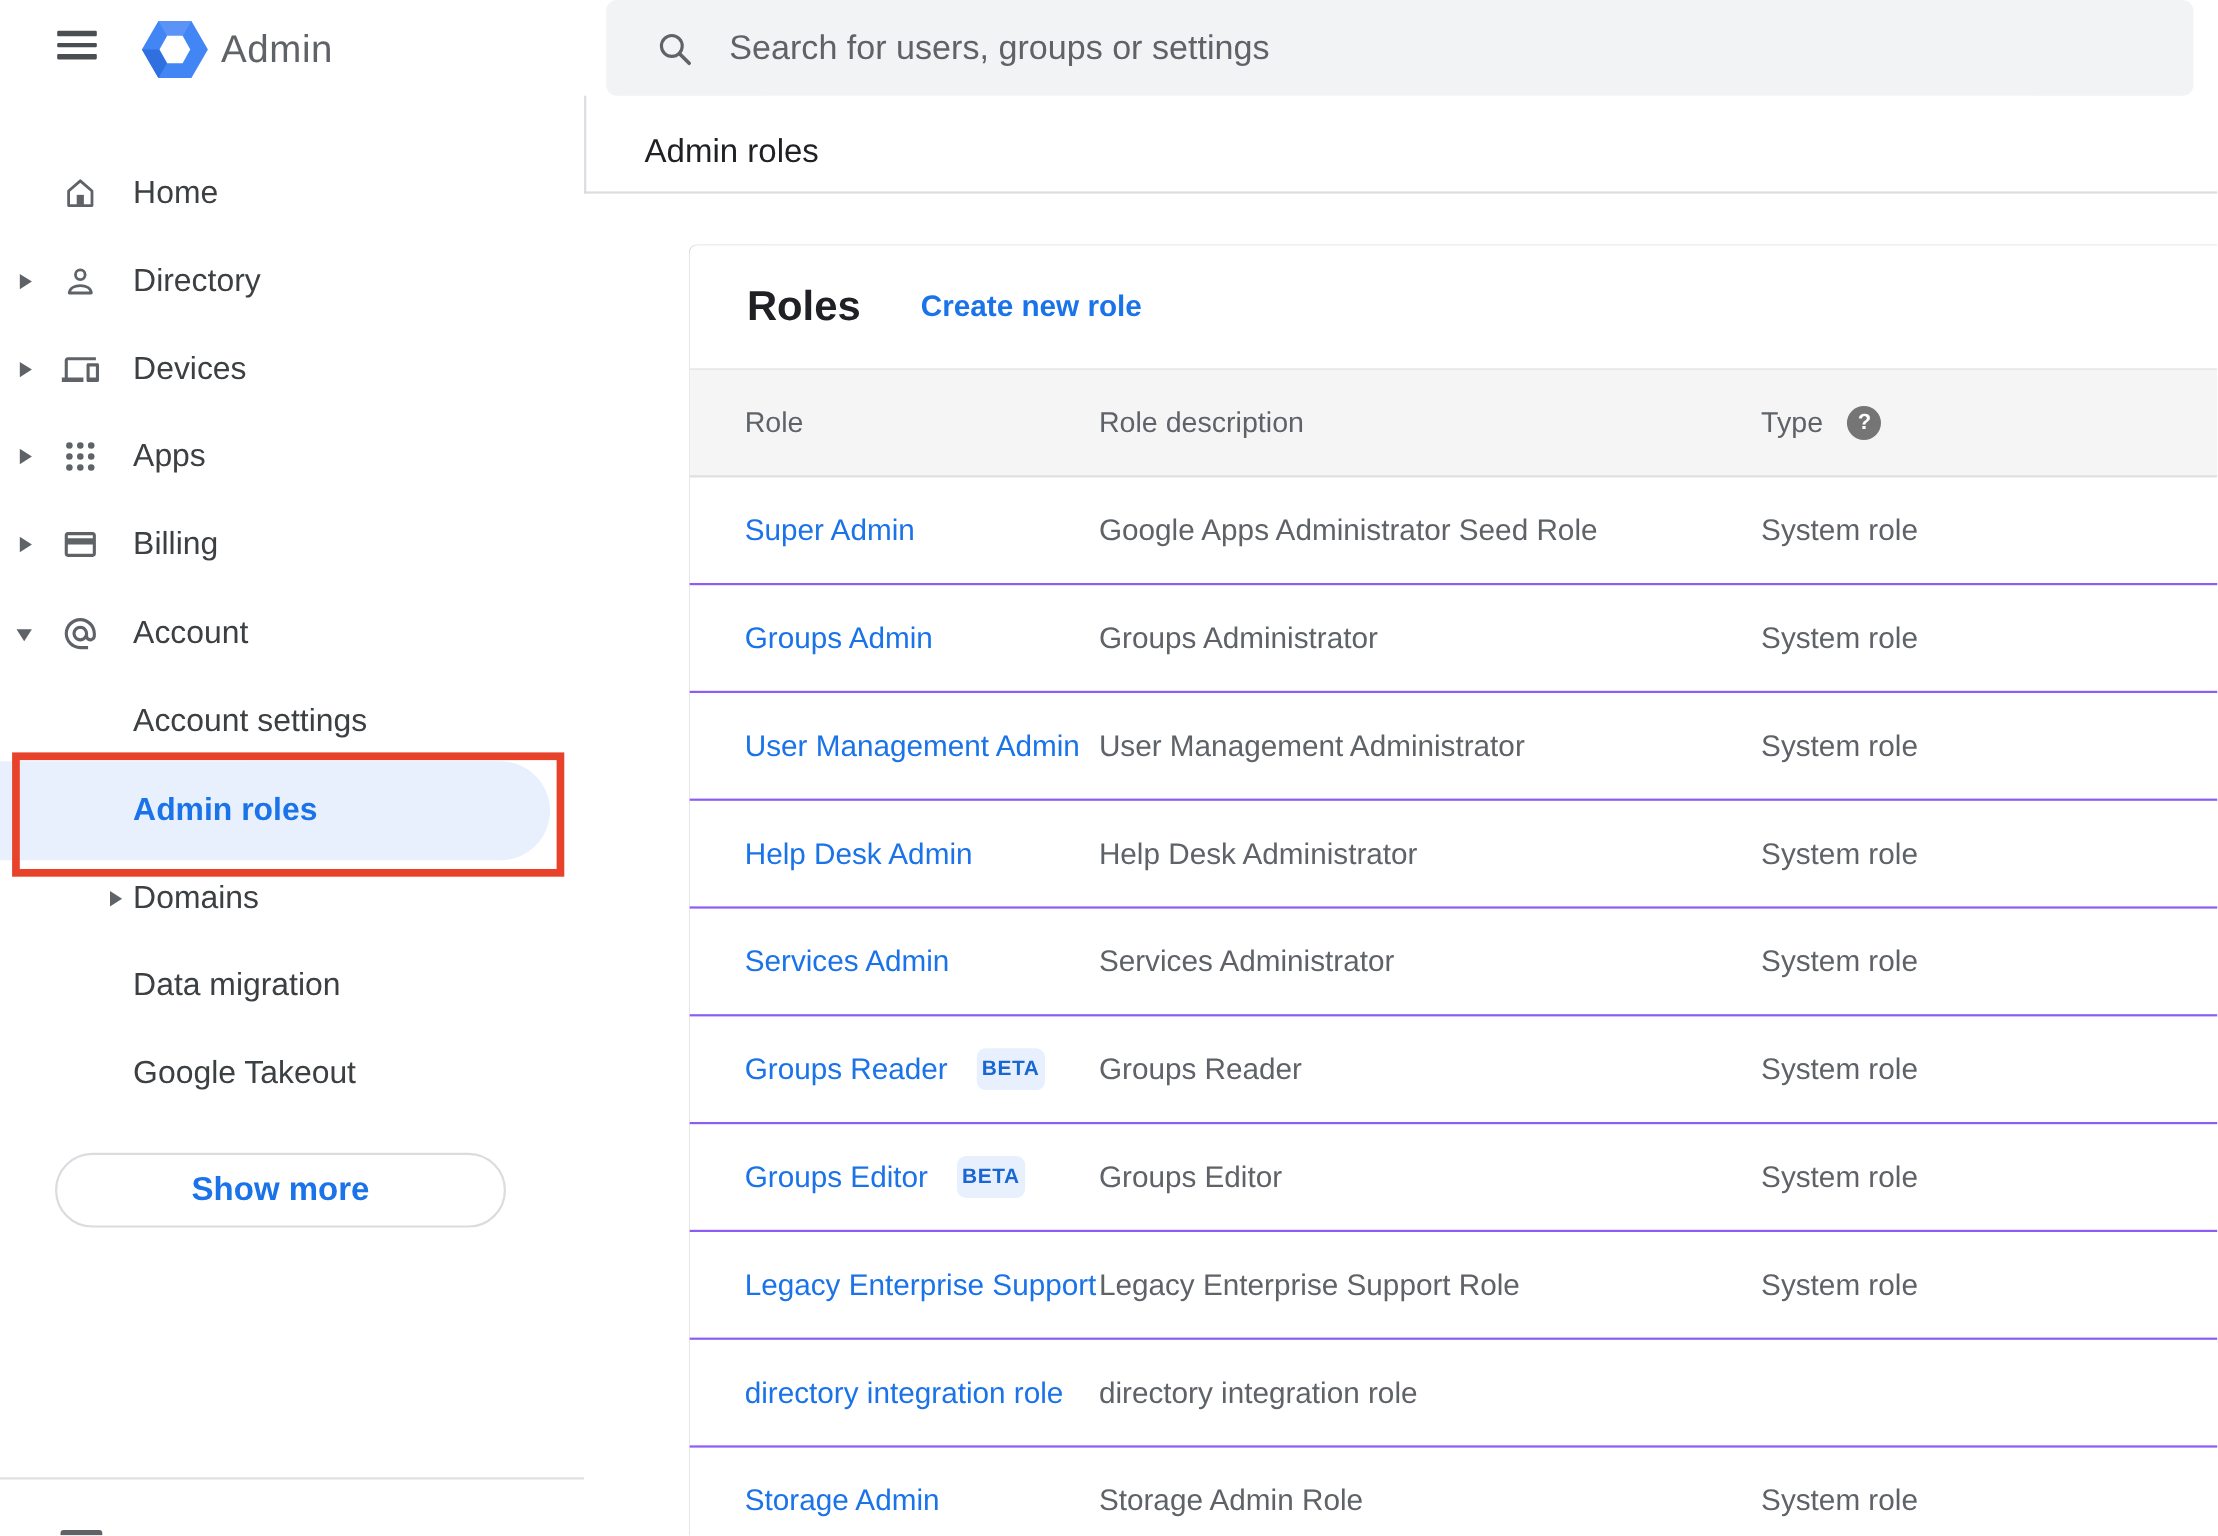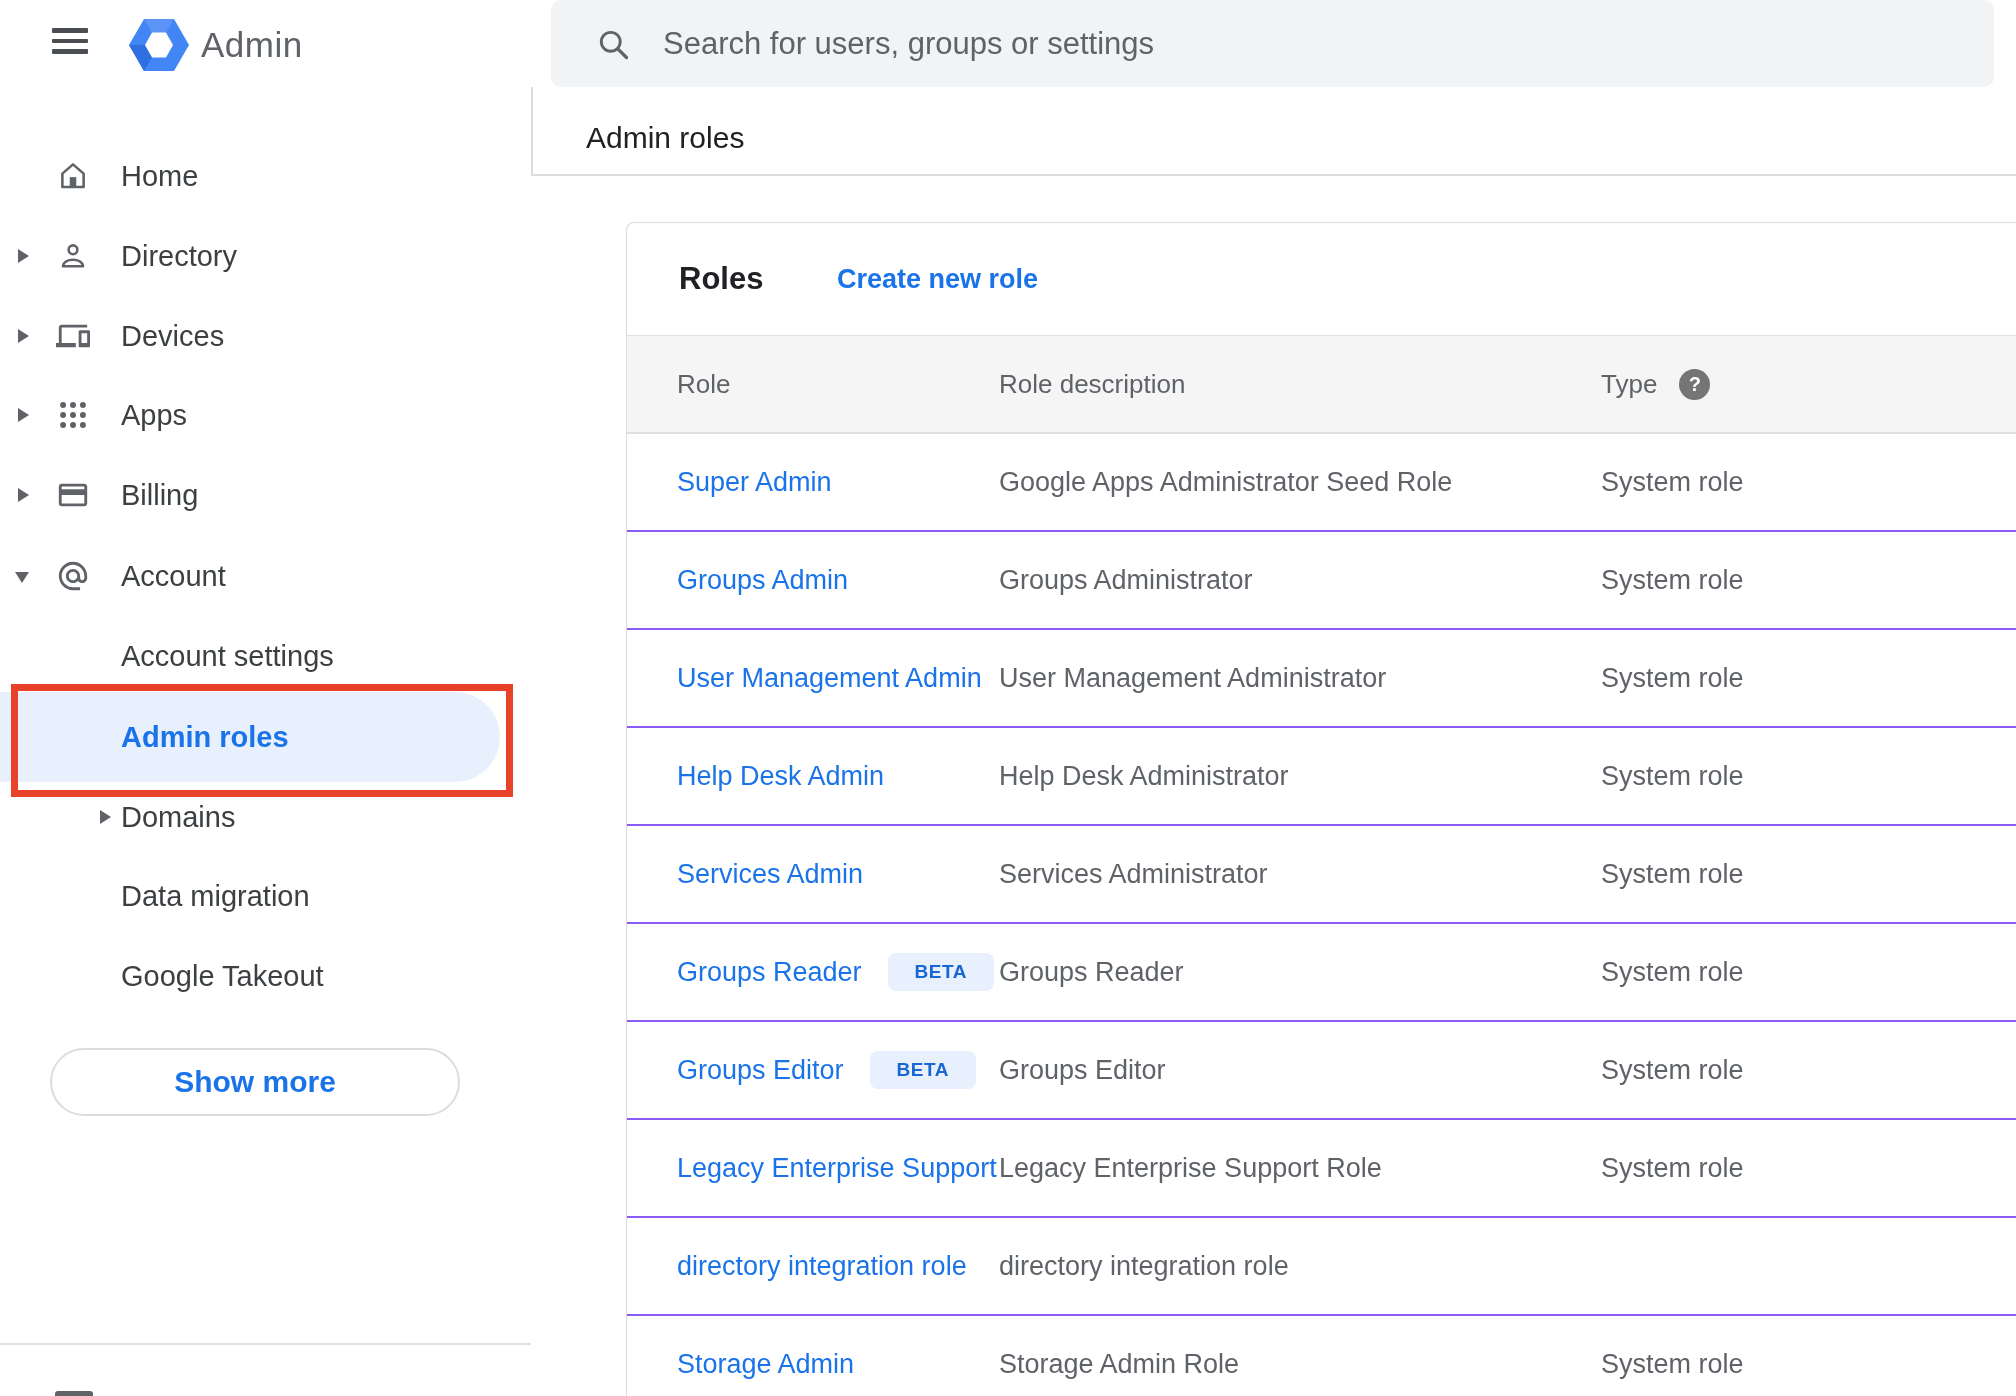--- a/index.html
+++ b/index.html
@@ -57,35 +57,35 @@
     font-family:inherit;font-size:31px;color:var(--text-primary);}
   .search-input::placeholder{color:var(--text-secondary);opacity:1;}
   .content-vdivider{position:absolute;left:531px;top:87px;width:2px;height:89px;background:var(--page-divider);}
   .breadcrumb{position:absolute;left:586px;top:120px;font-size:30px;line-height:36px;color:var(--text-primary);}
   .content-hdivider{position:absolute;left:531px;top:174px;width:1485px;height:2px;background:var(--page-divider);}
 
   
   .card{position:absolute;left:626px;top:222px;width:1390px;height:1200px;background:#fff;
     border-left:1px solid var(--page-divider);border-top:1px solid var(--page-divider);border-radius:8px 0 0 0;}
   .card-titlebar{position:relative;height:112px;}
-  .card-title{position:absolute;left:52px;top:50%;transform:translateY(-50%);font-size:31px;font-weight:bold;color:var(--text-primary);}
+  .card-title{position:absolute;left:52px;top:50%;transform:translateY(-50%);font-size:38px;font-weight:bold;color:var(--text-primary);}
   .create-link{position:absolute;left:210px;top:50%;transform:translateY(-50%);font-size:27px;font-weight:bold;
     color:var(--accent-blue);text-decoration:none;cursor:pointer;}
   .thead{display:flex;align-items:center;height:99px;background:var(--table-header-bg);
     border-top:1px solid var(--divider);border-bottom:2px solid var(--divider);}
   .col-role{width:372px;padding-left:50px;flex:none;}
   .col-desc{width:602px;flex:none;}
   .col-type{flex:1;display:flex;align-items:center;}
   .th{font-size:26px;color:var(--text-secondary);}
   .help-circle{width:31px;height:31px;margin-left:22px;border-radius:50%;background:var(--help-icon-bg);color:#fff;
     font-size:20px;font-weight:bold;display:flex;align-items:center;justify-content:center;cursor:pointer;}
   .trow{display:flex;align-items:center;height:98px;border-bottom:2px solid #8b5cf6;}
   .role-link{font-size:27px;color:var(--accent-blue);text-decoration:none;cursor:pointer;}
   .cell-role{display:flex;align-items:center;}
-  .beta{display:inline-block;margin-left:26px;padding:8px 27px;border-radius:8px;background:var(--beta-badge-bg);
+  .beta{display:inline-block;margin-left:26px;padding:8px 5px;border-radius:8px;background:var(--beta-badge-bg);
     color:var(--beta-badge-text);font-size:19px;font-weight:bold;letter-spacing:.5px;}
   .td{font-size:27px;color:var(--text-secondary);}
 </style>
 </head>
 <body>
 
 <div class="screen">
 
   <aside class="sidebar">
 

